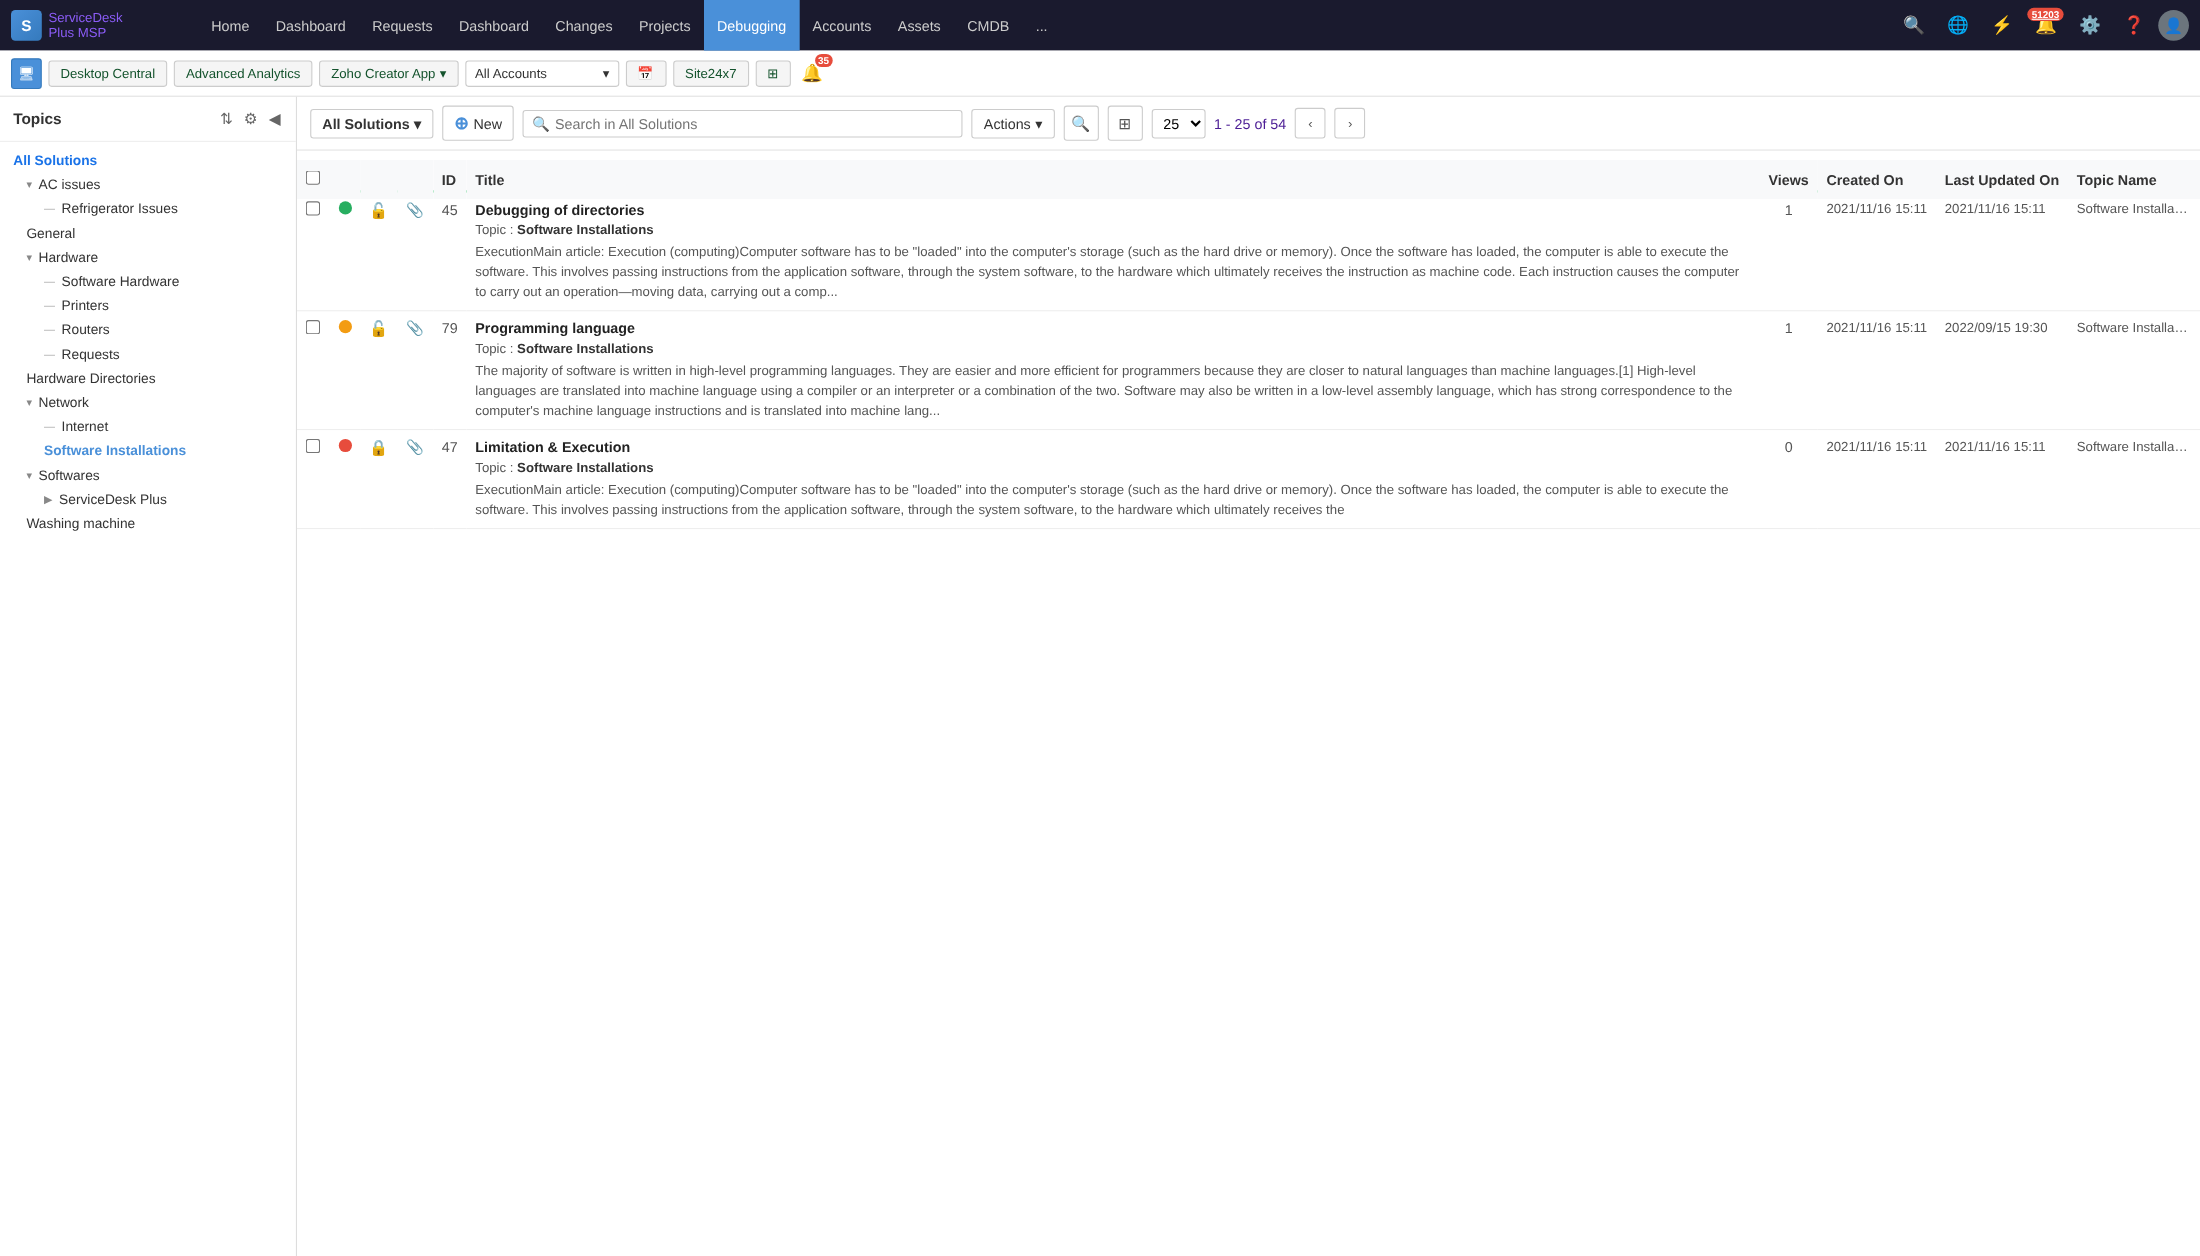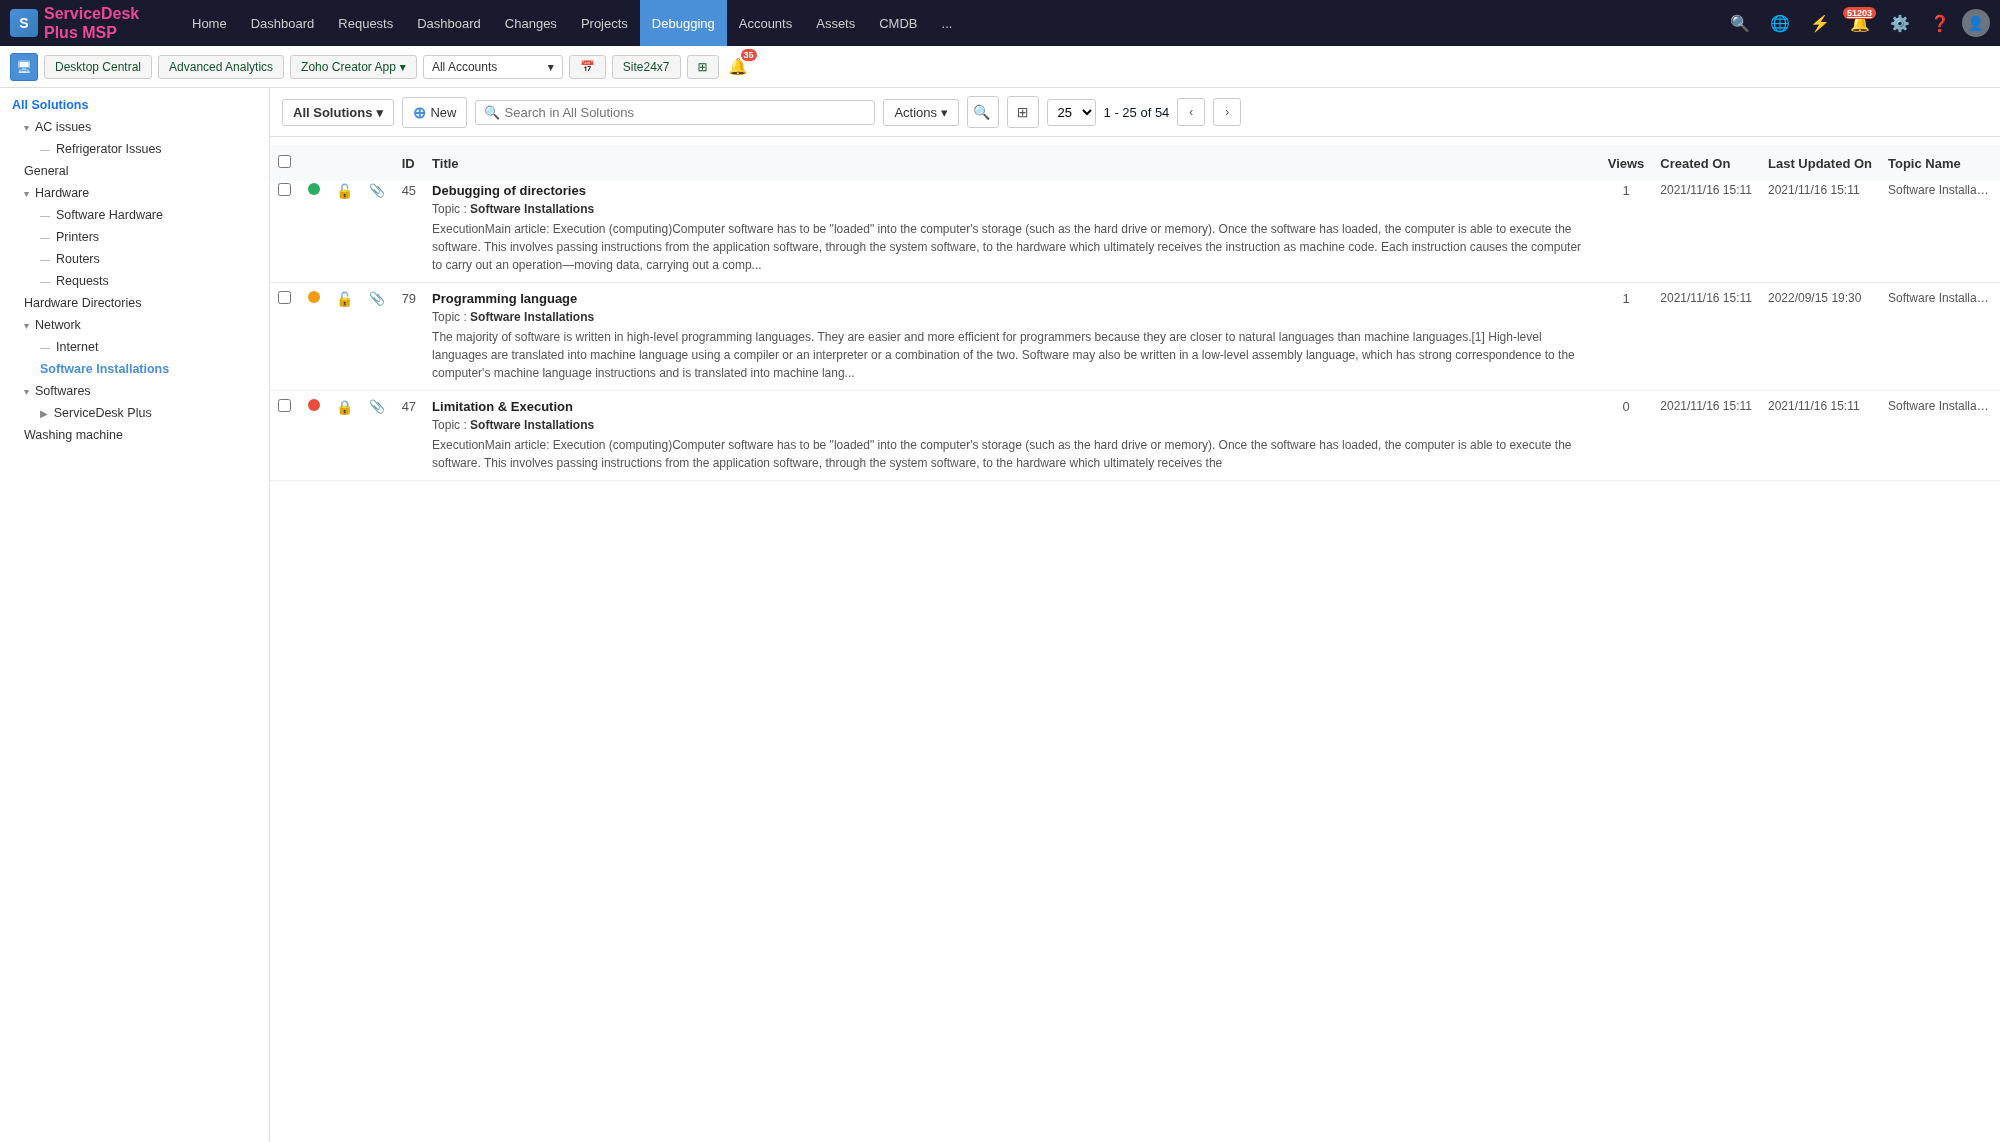--- a/index.html
+++ b/index.html
@@ -14,23 +14,23 @@
       padding: 0 10px;
       gap: 0;
     }
     .logo {
       display: flex;
       align-items: center;
       margin-right: 10px;
       min-width: 160px;
     }
     .logo-text {
-      color: #ec4899;
-      font-size: 16px;
-      font-weight: bold;
+      color: #8b5cf6;
+      font-size: 12px;
+      font-weight: normal;
       line-height: 1.2;
     }
     .logo-icon {
       width: 28px;
       height: 28px;
       background: linear-gradient(135deg, #4a90d9, #357abd);
       border-radius: 4px;
       display: flex;
       align-items: center;
       justify-content: center;
@@ -323,21 +323,21 @@
     .page-size-select {
       border: 1px solid #ccc;
       border-radius: 3px;
       padding: 4px 6px;
       font-size: 13px;
       background: white;
       cursor: pointer;
     }
     .pagination-info {
       font-size: 13px;
-      color: #0f172a;
+      color: #4c1d95;
       white-space: nowrap;
     }
     .pag-btn {
       width: 28px;
       height: 28px;
       display: flex;
       align-items: center;
       justify-content: center;
       border: 1px solid #ccc;
       border-radius: 3px;
@@ -495,20 +495,28 @@
   <button class="sub-btn">⊞</button>
   <div class="notification-badge">
     <div class="bell-icon-sub">🔔</div>
     <span class="notif-count">35</span>
   </div>
 </div>
 
 <div class="main-container">
 
   <div class="sidebar">
+    <div class="sidebar-header">
+      <span class="sidebar-title">Topics</span>
+      <div class="sidebar-header-icons">
+        <span class="sidebar-icon-btn">⇅</span>
+        <span class="sidebar-icon-btn">⚙</span>
+        <span class="sidebar-icon-btn">◀</span>
+      </div>
+    </div>
     <div class="sidebar-tree">
 
       <div class="tree-item active">
         <span>All Solutions</span>
       </div>
 
       <div class="tree-item tree-indent-1">
         <span class="tree-arrow">▾</span>
         <span>AC issues</span>
       </div>

